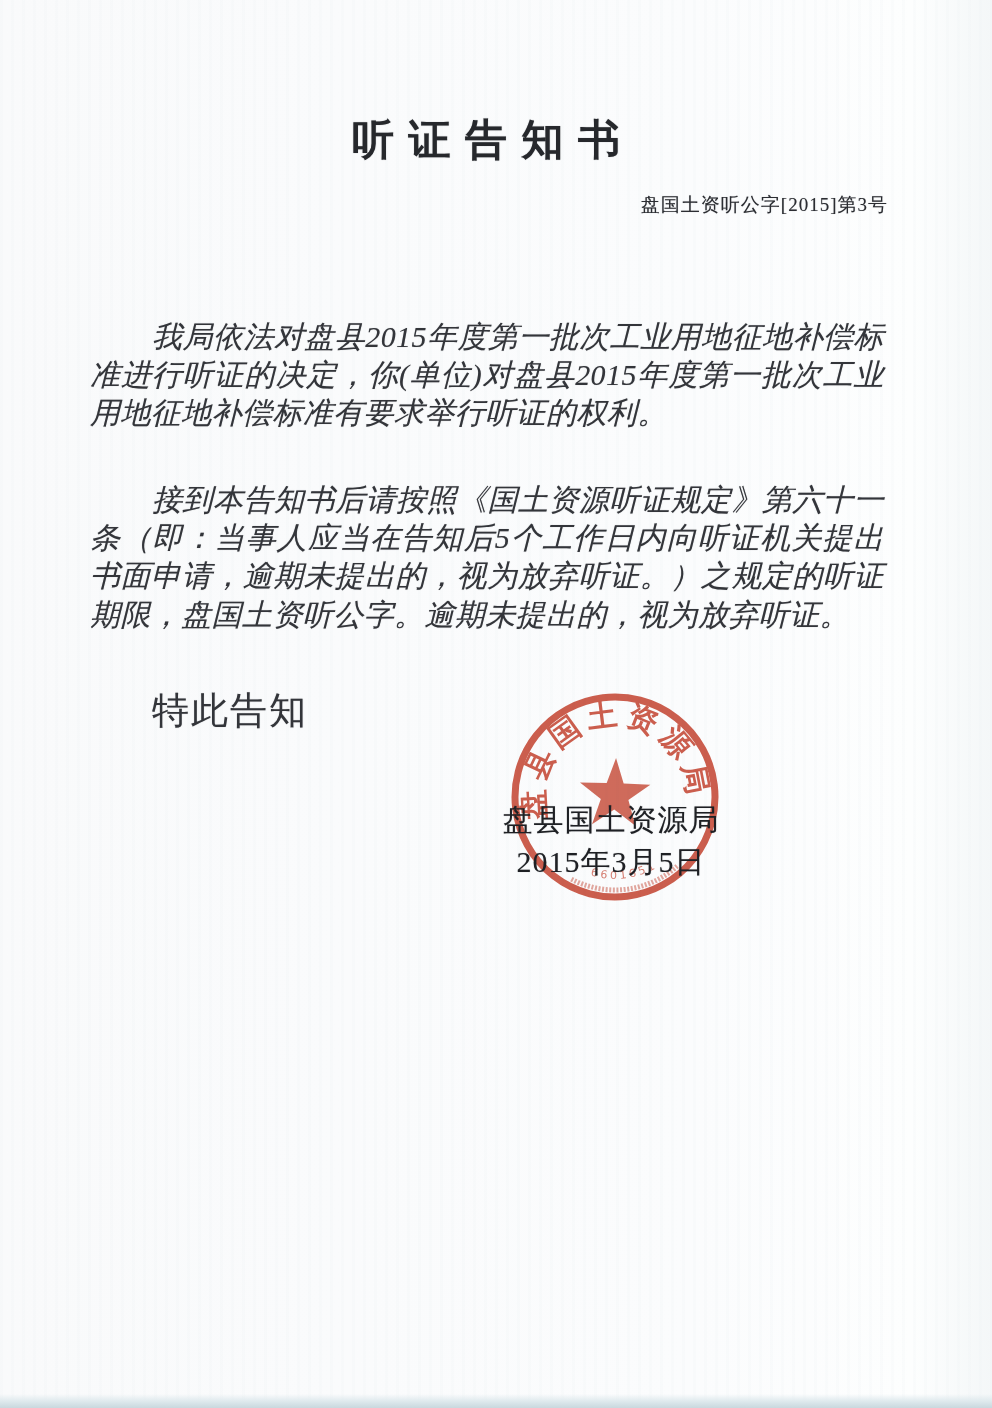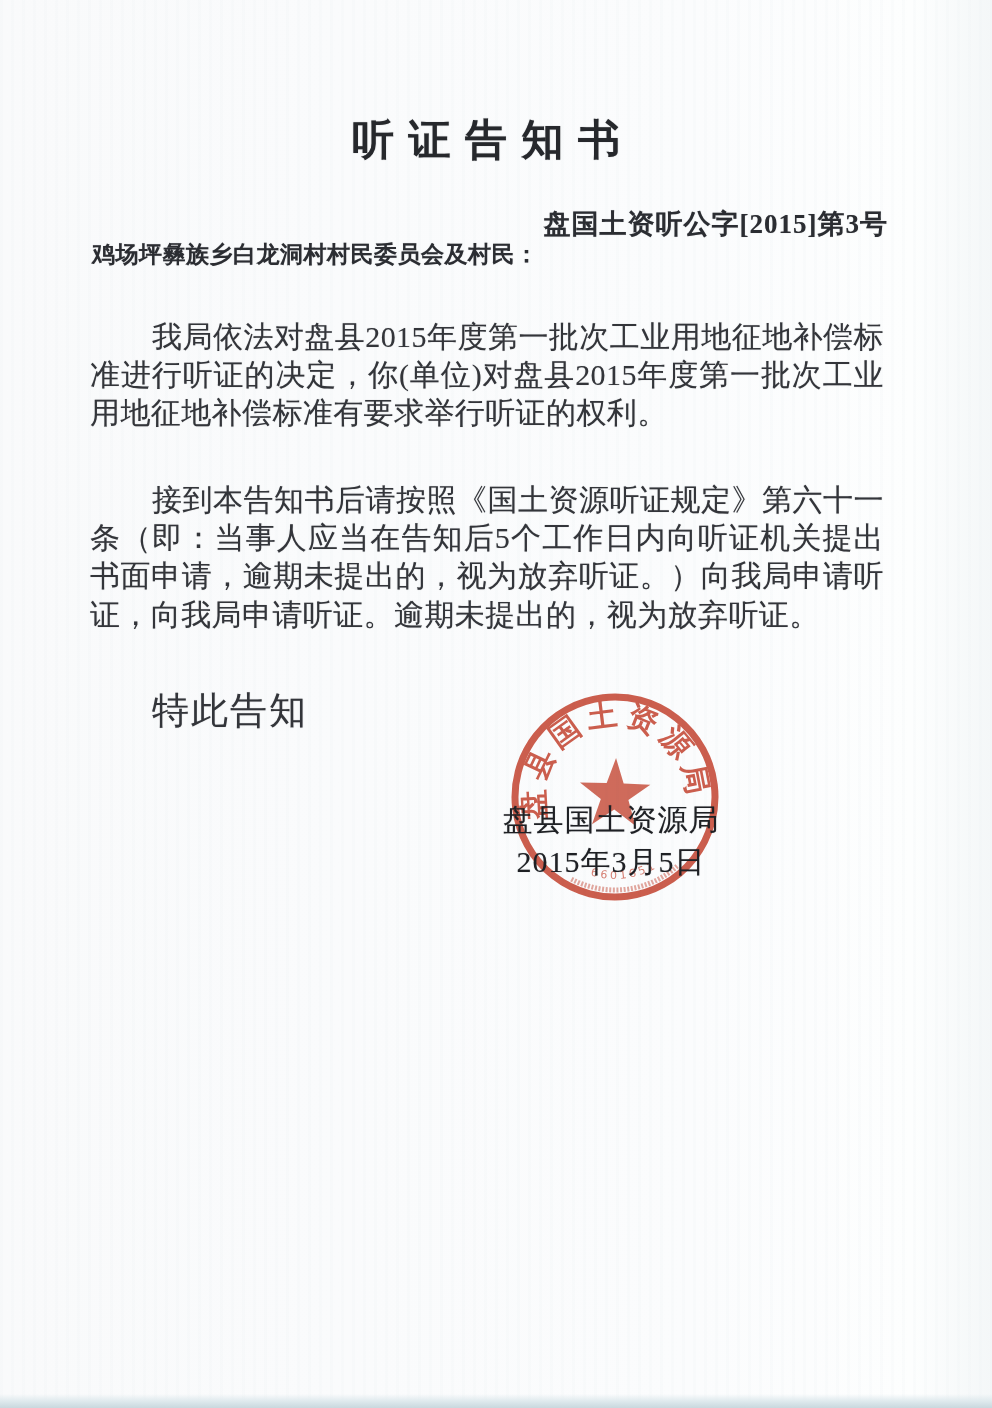--- a/index.html
+++ b/index.html
@@ -16,34 +16,34 @@
     color:#33353a;
   }
   .title{
     position:absolute;top:112px;left:0;width:100%;
     margin:0;text-align:center;transform:translateX(-9px);
     font-size:42px;font-weight:bold;letter-spacing:2px;
     color:#26282c;text-shadow:0 0 1px rgba(38,40,44,.45);
     white-space:pre;
   }
   .docnum{
-    position:absolute;top:206px;right:104px;
-    font-size:27px;font-weight:bold;letter-spacing:1px;
+    position:absolute;top:192px;right:104px;
+    font-size:19px;font-weight:normal;letter-spacing:1px;
     color:#2b2d32;text-shadow:0 0 .8px rgba(43,45,50,.4);
   }
   .addressee{
     position:absolute;top:239px;left:92px;
     font-size:23px;font-weight:bold;letter-spacing:.5px;
     color:#2b2d32;text-shadow:0 0 .8px rgba(43,45,50,.4);
   }
   .body{
     position:absolute;left:90px;width:794px;margin:0;
     font-size:30px;line-height:38.2px;letter-spacing:.4px;
     text-align:justify;text-indent:62px;
-    color:#33353a;text-shadow:0 0 .9px rgba(51,53,58,.38);
+    color:#33353a;text-shadow:0 0 .9px rgba(51,53,58,.38);font-style:italic;
   }
   .para1{top:318px;}
   .para2{top:481px;}
   .closing{
     position:absolute;top:686px;left:152px;
     font-size:37px;letter-spacing:2px;
     color:#33353a;text-shadow:0 0 .9px rgba(51,53,58,.38);
   }
   .seal{
     position:absolute;left:495px;top:677px;width:240px;height:240px;
@@ -70,25 +70,24 @@
 </style>
 </head>
 <body>
 
 <div class="page">
 
   <h1 class="title">听 证 告 知 书</h1>
 
   <div class="docnum">盘国土资听公字[2015]第3号</div>
 
-  <div class="addressee">鸡场坪彝族乡白龙洞村村民委员会及村民：</div>
 
   <p class="body para1">我局依法对盘县2015年度第一批次工业用地征地补偿标准进行听证的决定，你(单位)对盘县2015年度第一批次工业用地征地补偿标准有要求举行听证的权利。</p>
 
-  <p class="body para2">接到本告知书后请按照《国土资源听证规定》第六十一条（即：当事人应当在告知后5个工作日内向听证机关提出书面申请，逾期未提出的，视为放弃听证。）向我局申请听证，向我局申请听证。逾期未提出的，视为放弃听证。</p>
+  <p class="body para2">接到本告知书后请按照《国土资源听证规定》第六十一条（即：当事人应当在告知后5个工作日内向听证机关提出书面申请，逾期未提出的，视为放弃听证。）之规定的听证期限，盘国土资听公字。逾期未提出的，视为放弃听证。</p>
 
   <div class="closing">特此告知</div>
 
   <svg class="seal" viewBox="0 0 240 240" color="#c7432f">
     <defs>
       <path id="sealArc" d="M 51.2 141 A 72 72 0 1 1 188.9 141" fill="none"></path>
       <path id="serialArc" d="M 85.3 194.3 A 82 82 0 0 0 154.7 194.3" fill="none"></path>
     </defs>
     <circle class="seal-ring" cx="120" cy="120" r="100"></circle>
     <polygon fill="currentColor" fill-opacity=".92" transform="rotate(9 120 118)" points="120,81 128.5,106.3 155.2,106.6 133.8,122.5 141.7,147.9 120,132.5 98.3,147.9 106.2,122.5 84.8,106.6 111.5,106.3"></polygon>

